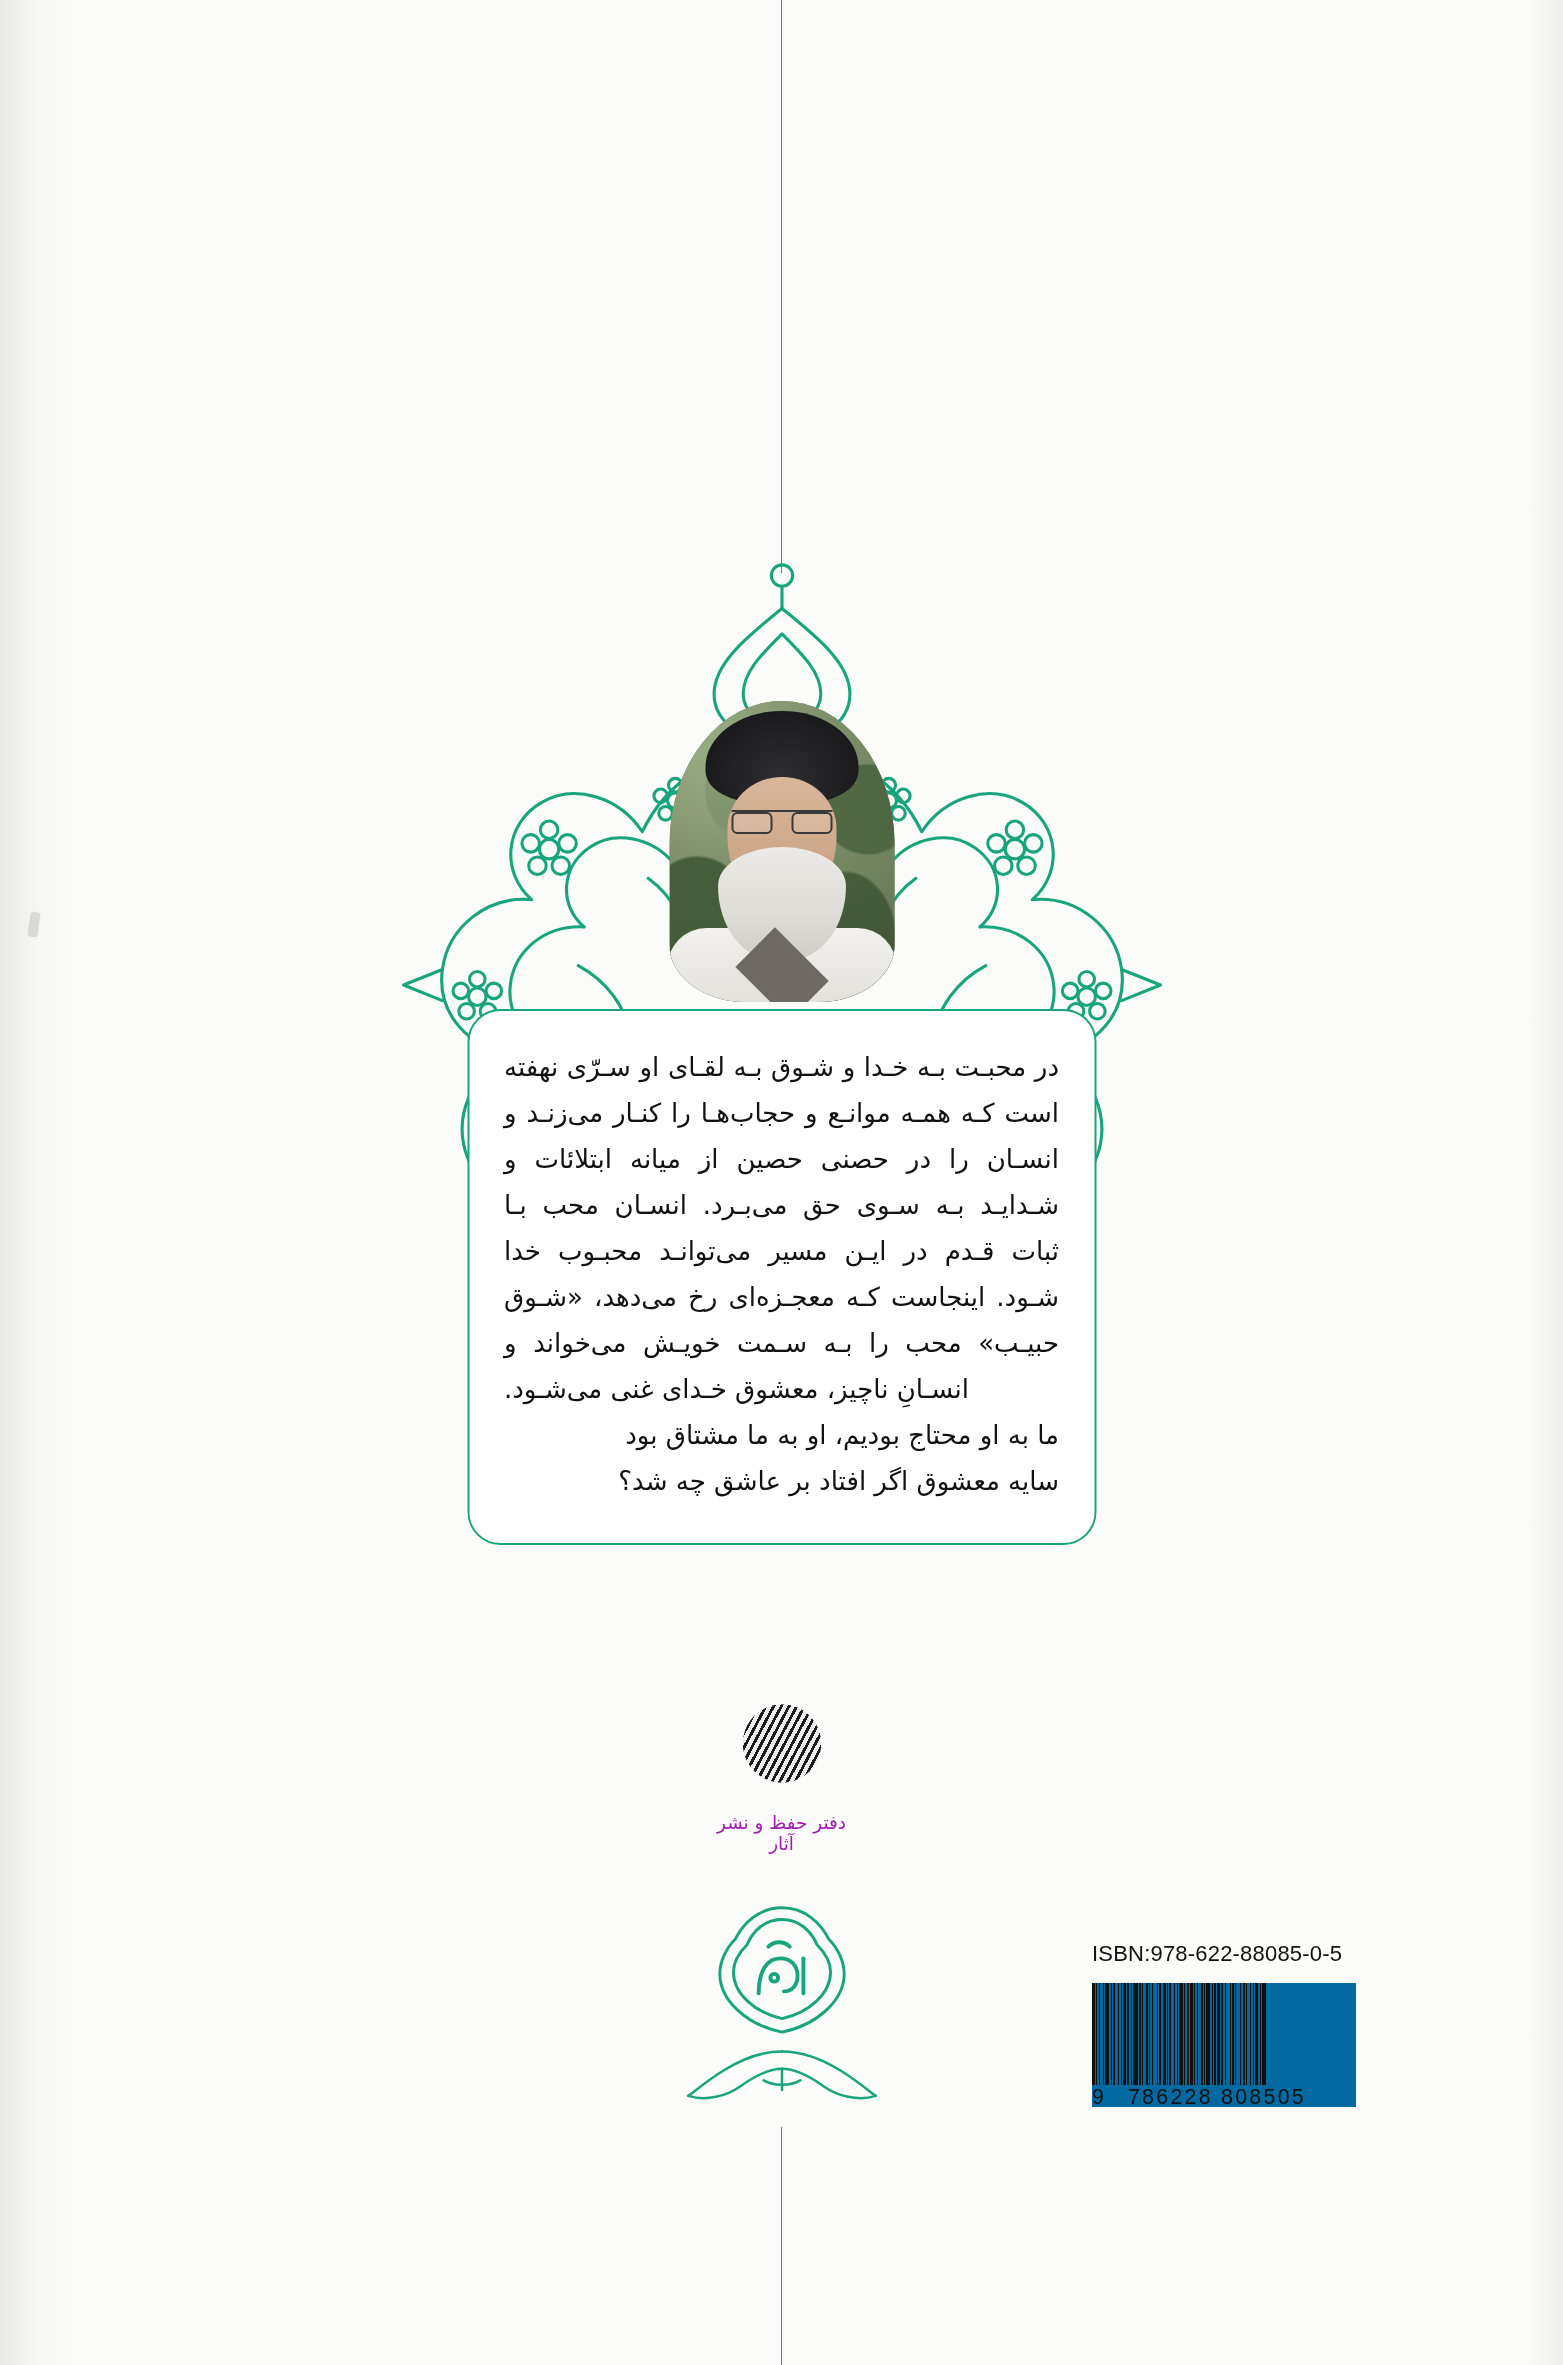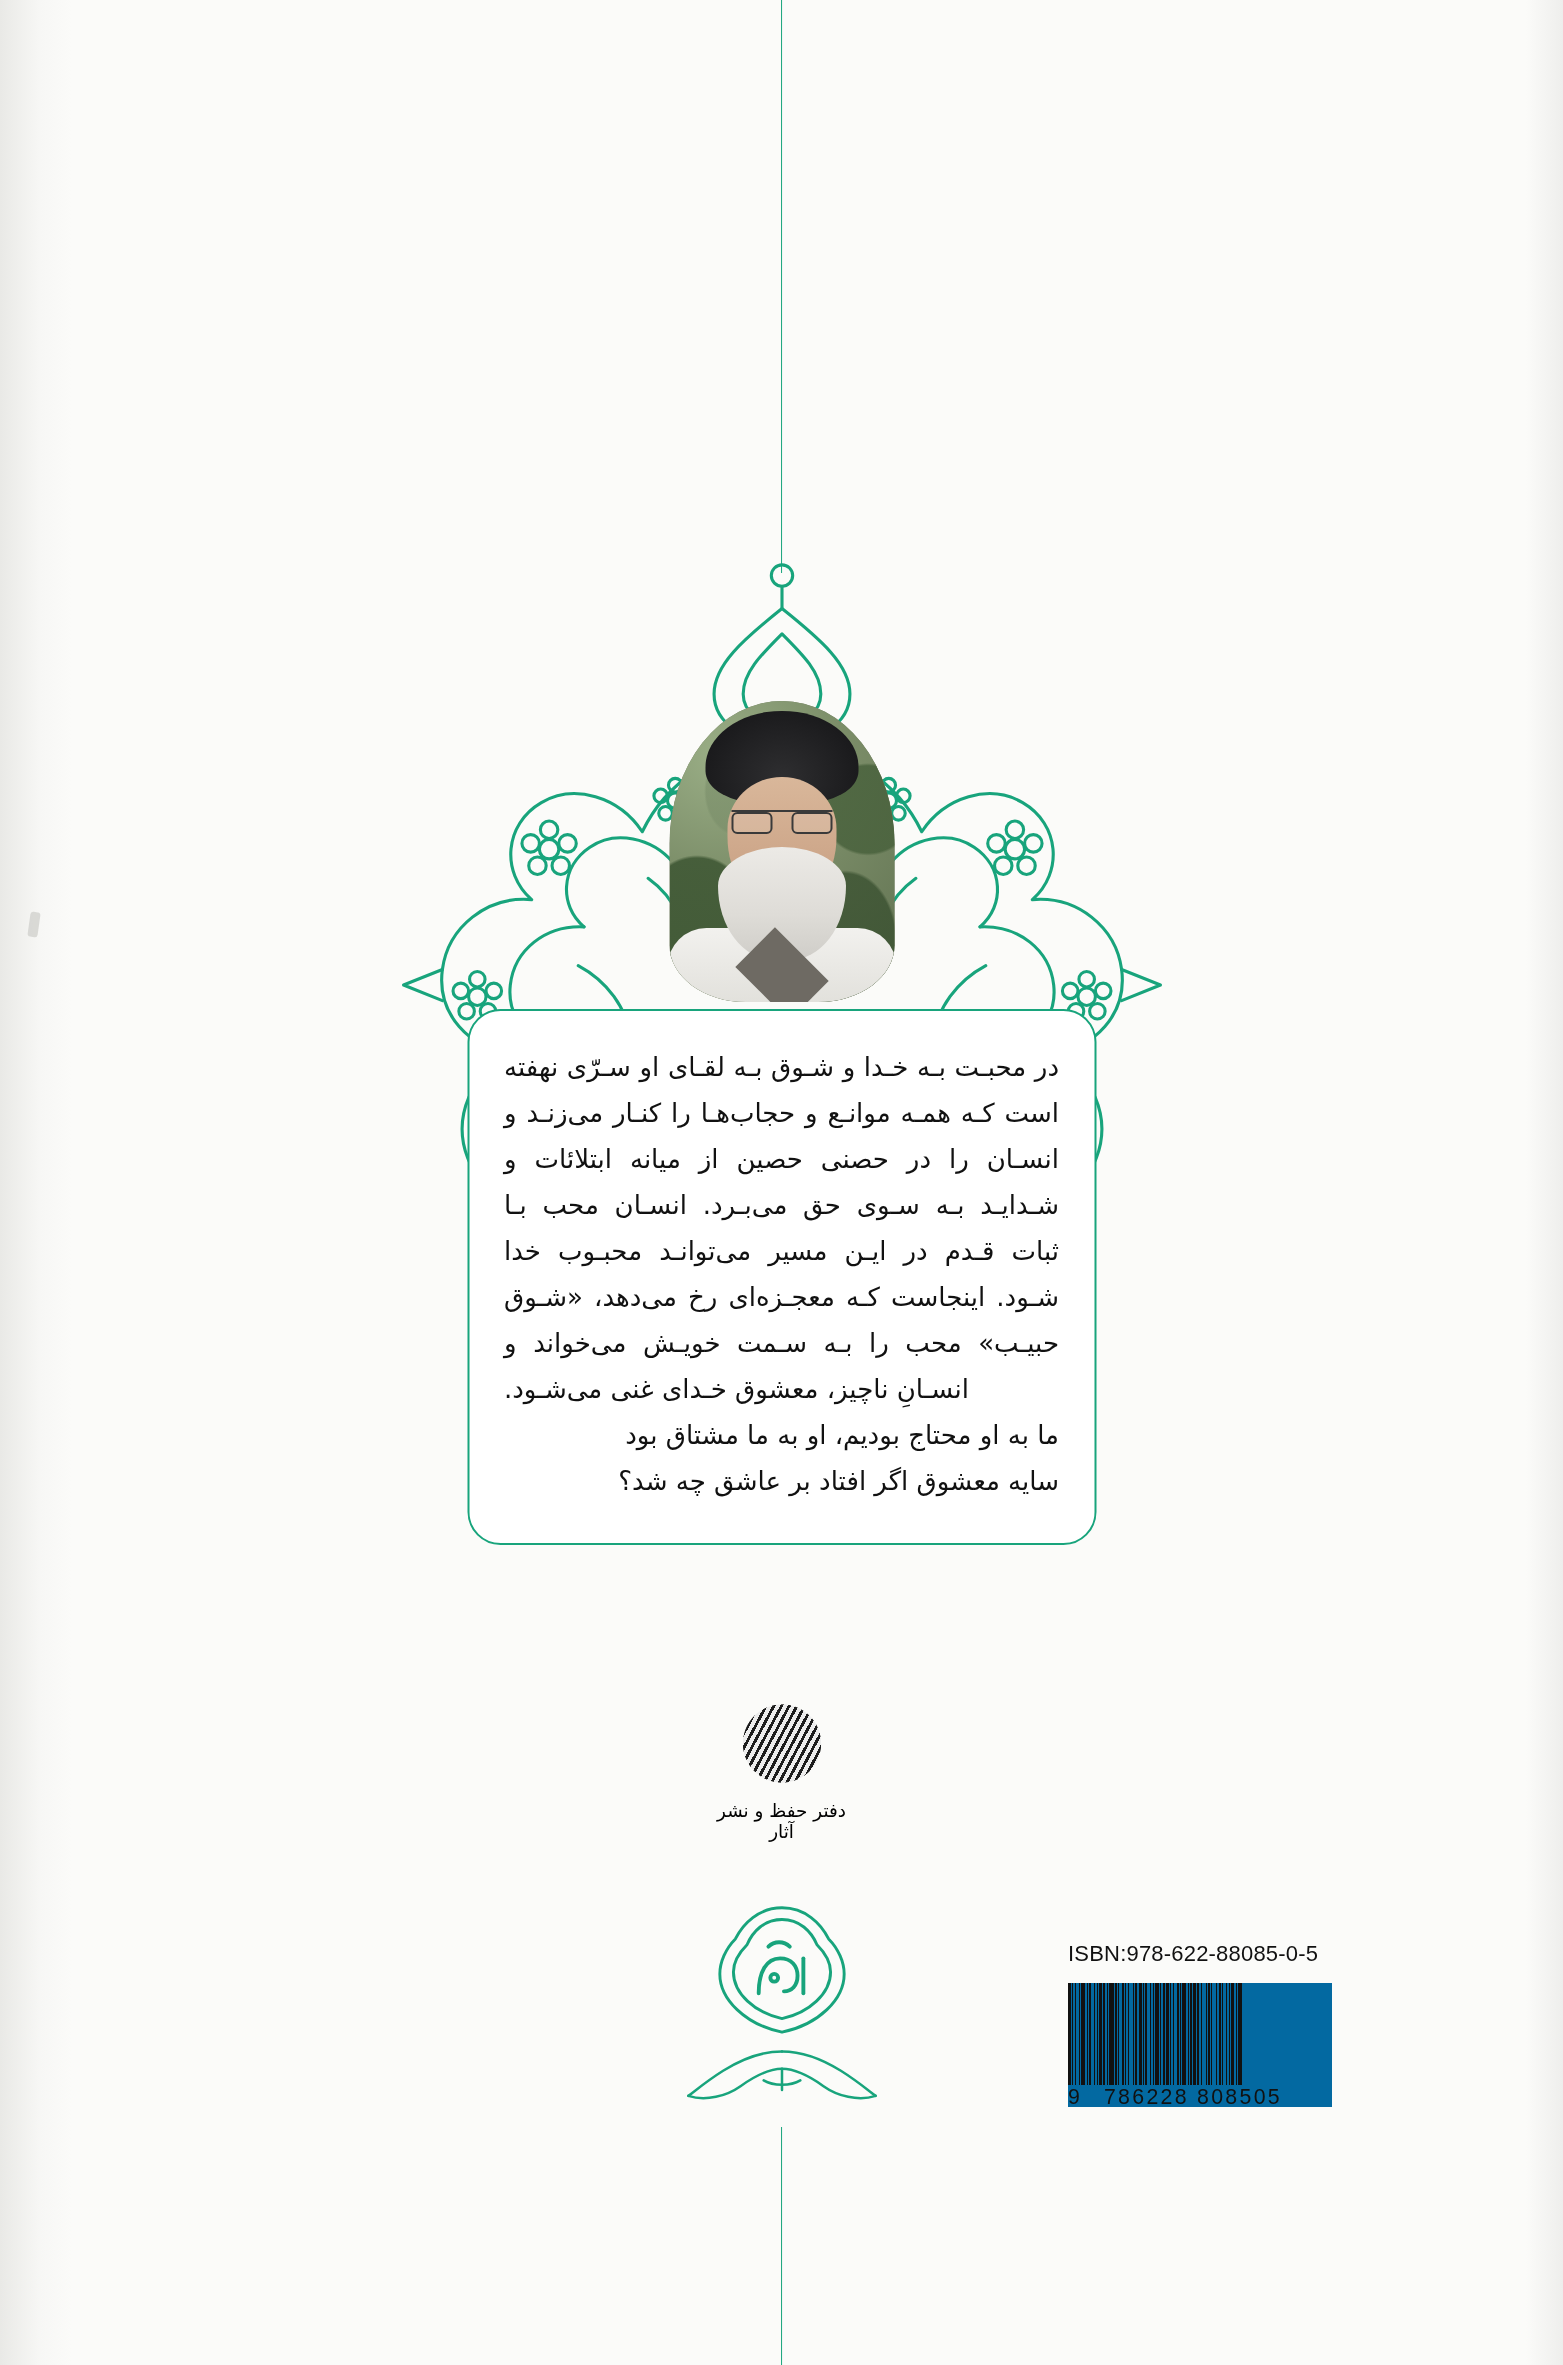--- a/index.html
+++ b/index.html
@@ -207,23 +207,23 @@
       -62deg, #1d1d1d 0 2.9px, #ffffff 2.9px 6.8px);
     opacity: .92;
   }
   #seal-primary .seal-art:after {
     content: "";
     position: absolute; inset: 0;
     border-radius: inherit;
     border: 2.9px solid #1d1d1d;
   }
   #seal-primary .seal-caption {
-    margin-top: 5px;
+    margin-top: 17px;
     font-size: 18.4px;
-    color: #000000;
+    color: #a21caf;
     direction: rtl;
     letter-spacing: 0;
   }
 
   #seal-secondary {
     position: absolute;
     left: 50%;
     top: 1902px;
     transform: translateX(-50%);
     width: 136px;
@@ -237,21 +237,21 @@
     top: 2036px;
     transform: translateX(-50%);
     width: 204px;
     height: 83px;
   }
   #flourish svg { display: block; width: 100%; height: 100%; }
 
   
   #isbn-block {
     position: absolute;
-    left: 1068px;
+    left: 1092px;
     top: 1941px;
     width: 291px;
     direction: ltr;
     text-align: left;
   }
   #isbn-text {
     font-family: "Liberation Sans", sans-serif;
     font-size: 22px;
     color: #111;
     letter-spacing: 0.2px;

